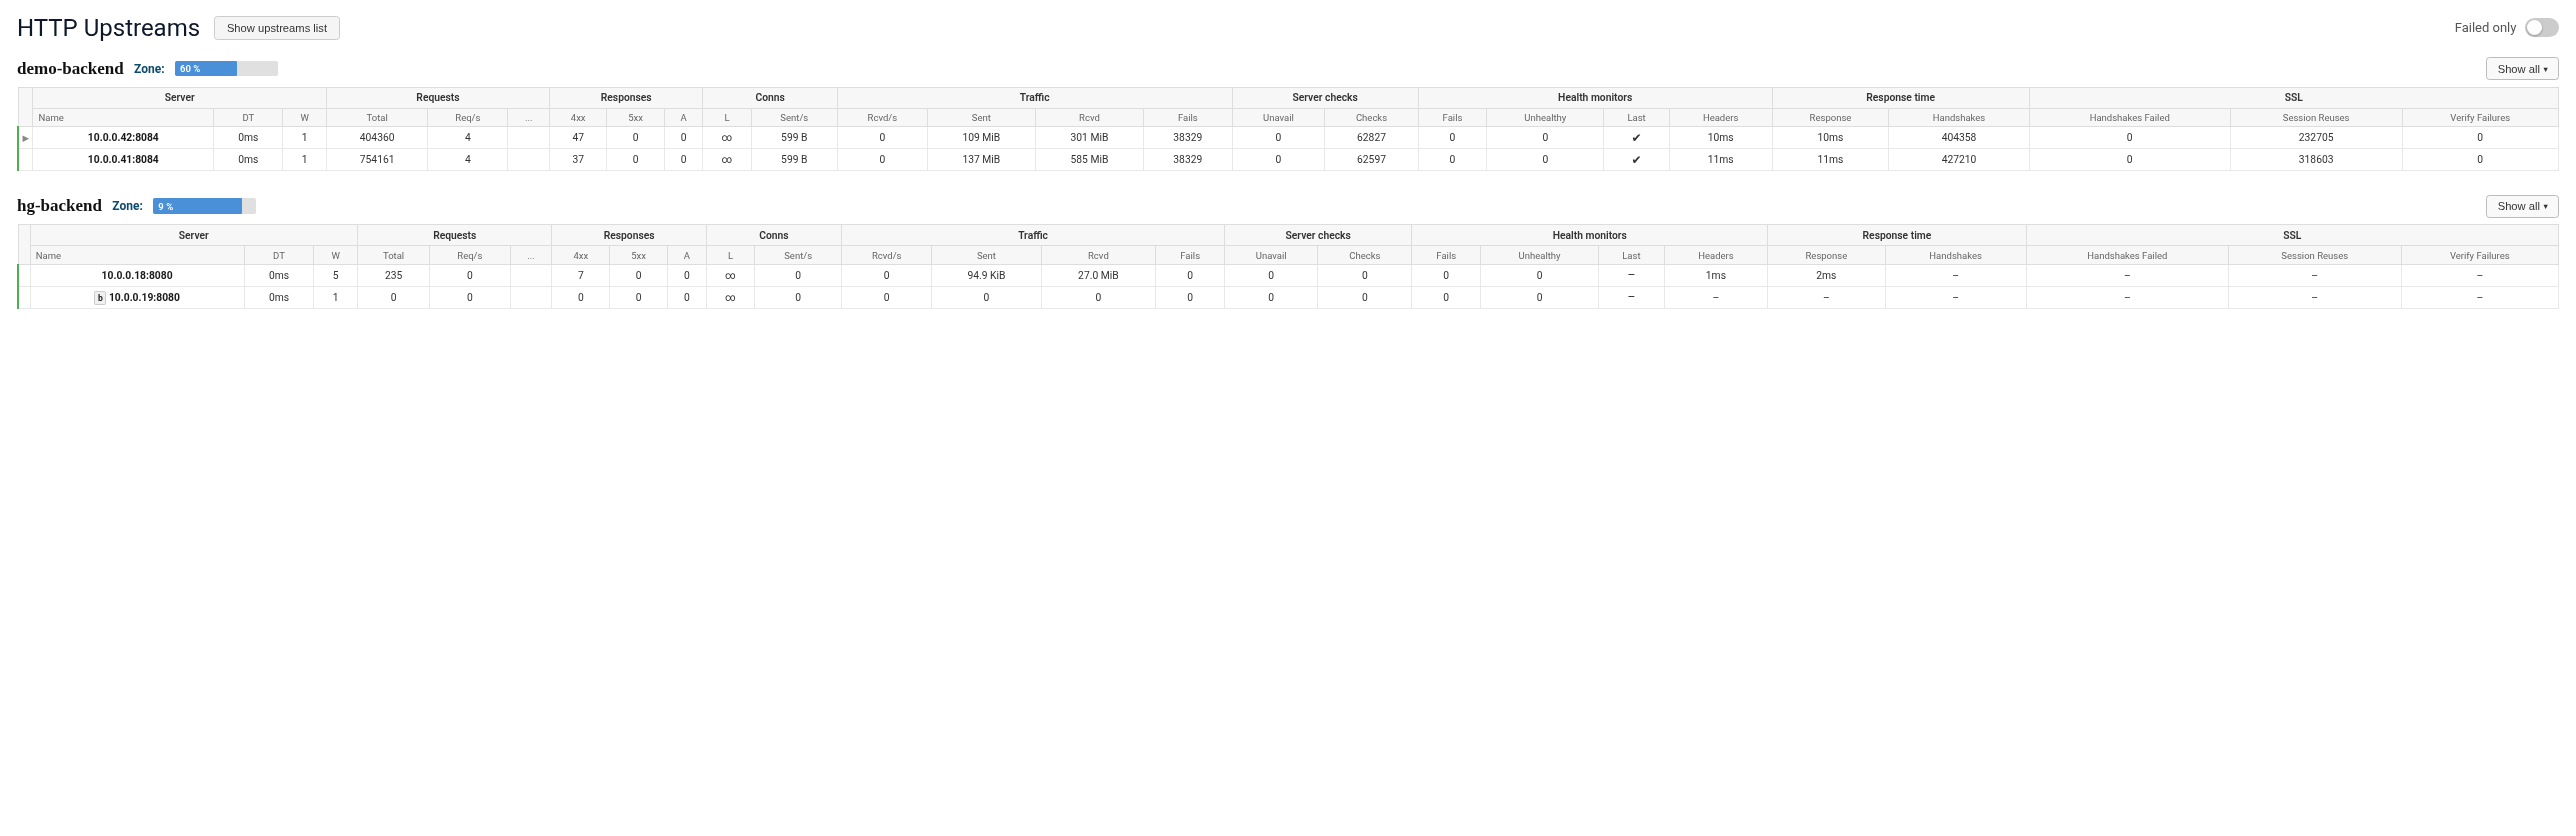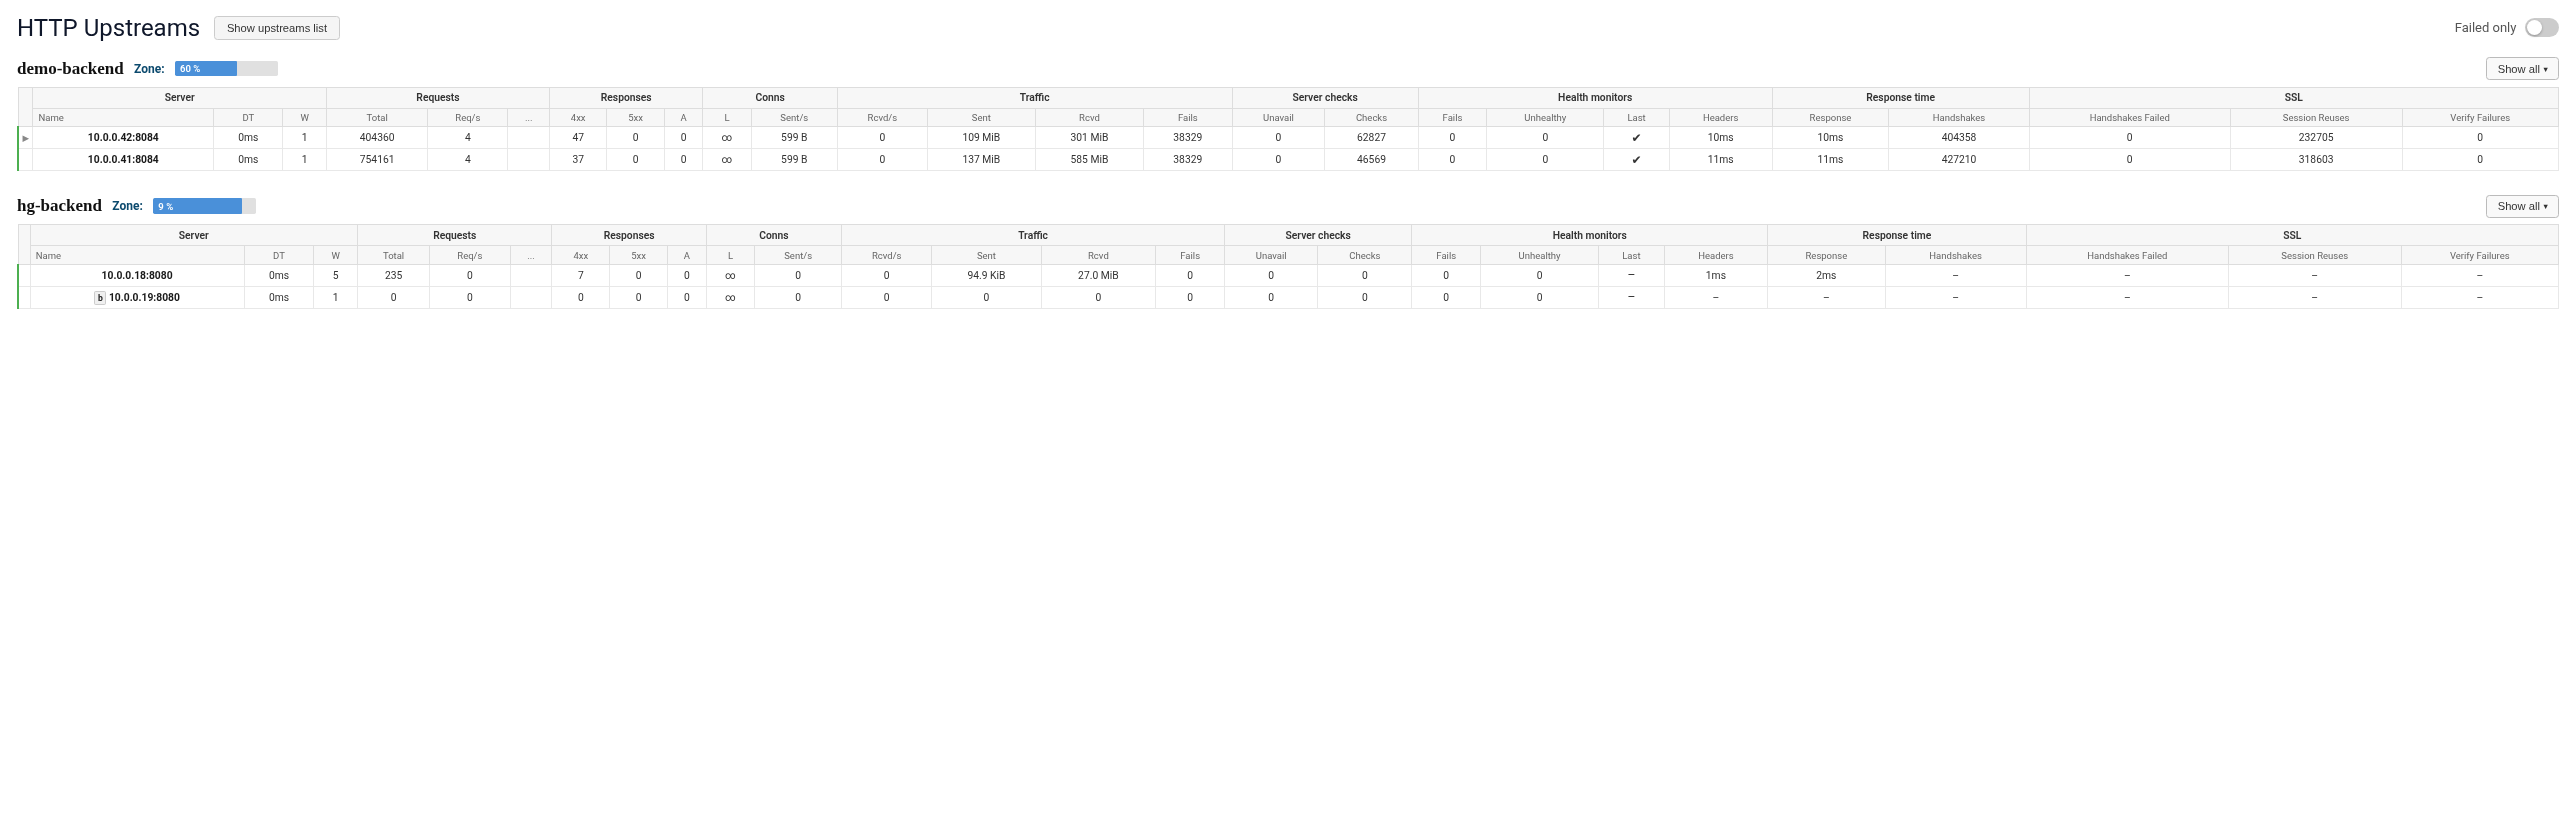--- a/index.html
+++ b/index.html
@@ -283,21 +283,21 @@
             <td>37</td>
             <td>0</td>
             <td>0</td>
             <td>∞</td>
             <td>599 B</td>
             <td>0</td>
             <td>137 MiB</td>
             <td>585 MiB</td>
             <td>38329</td>
             <td>0</td>
-            <td>46569</td>
+            <td>62597</td>
             <td>0</td>
             <td>0</td>
             <td class="checkmark">✔</td>
             <td>11ms</td>
             <td>11ms</td>
             <td>427210</td>
             <td>0</td>
             <td>318603</td>
             <td>0</td>
           </tr>

